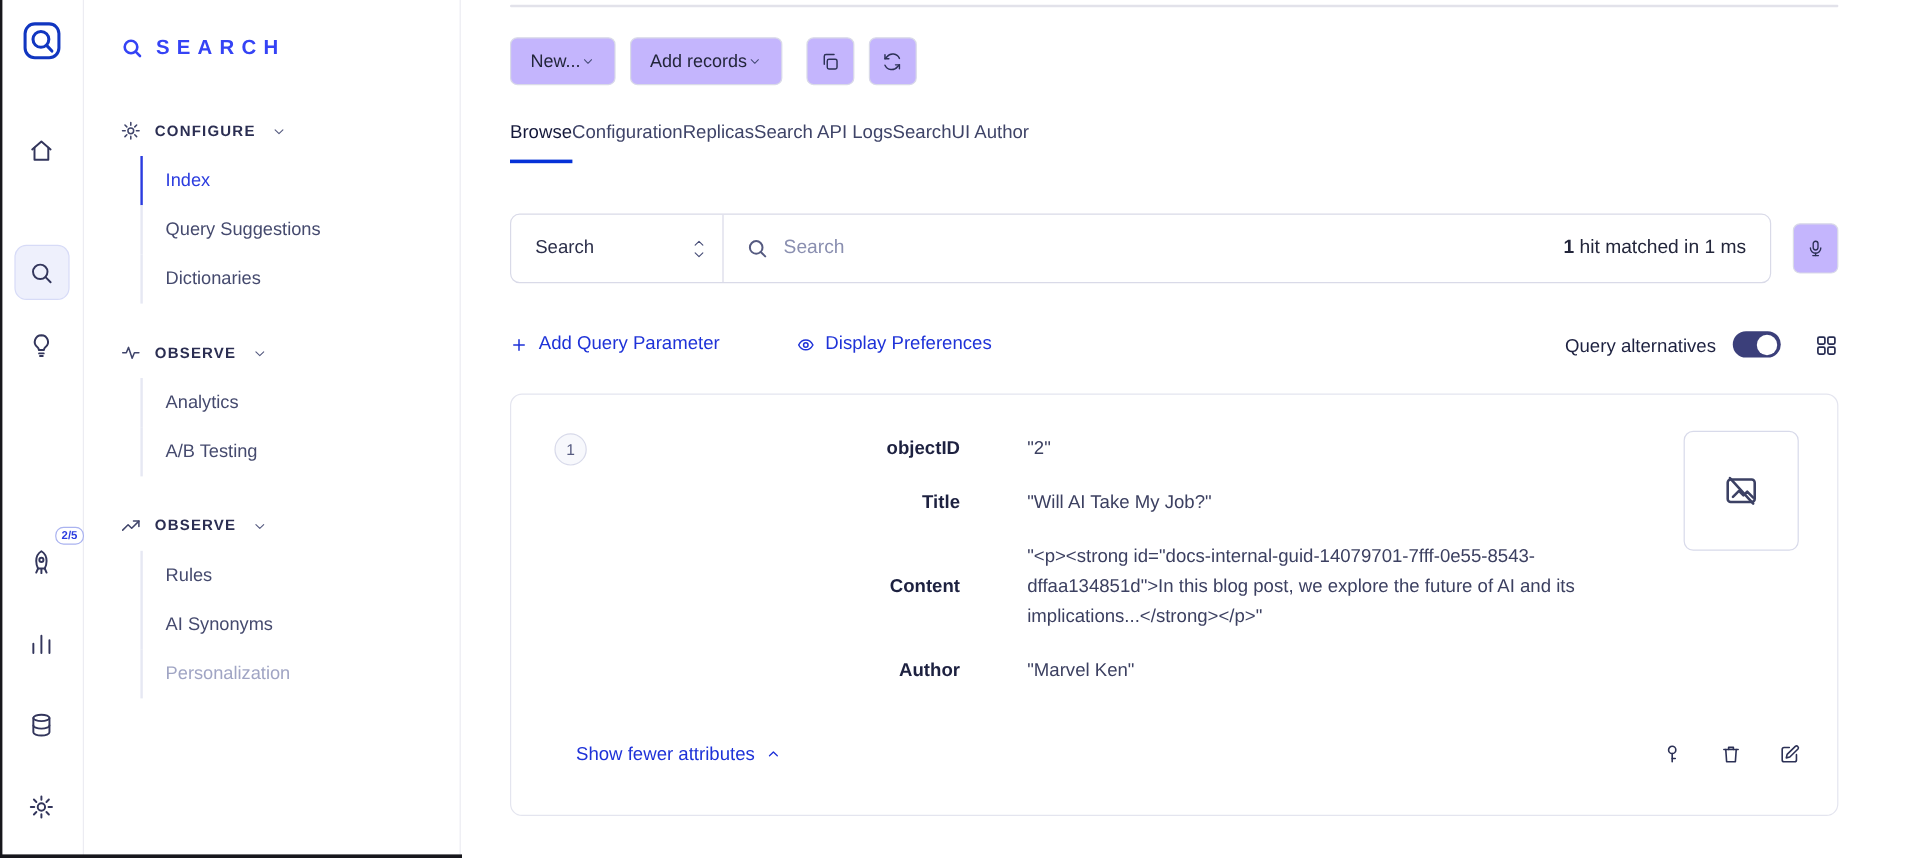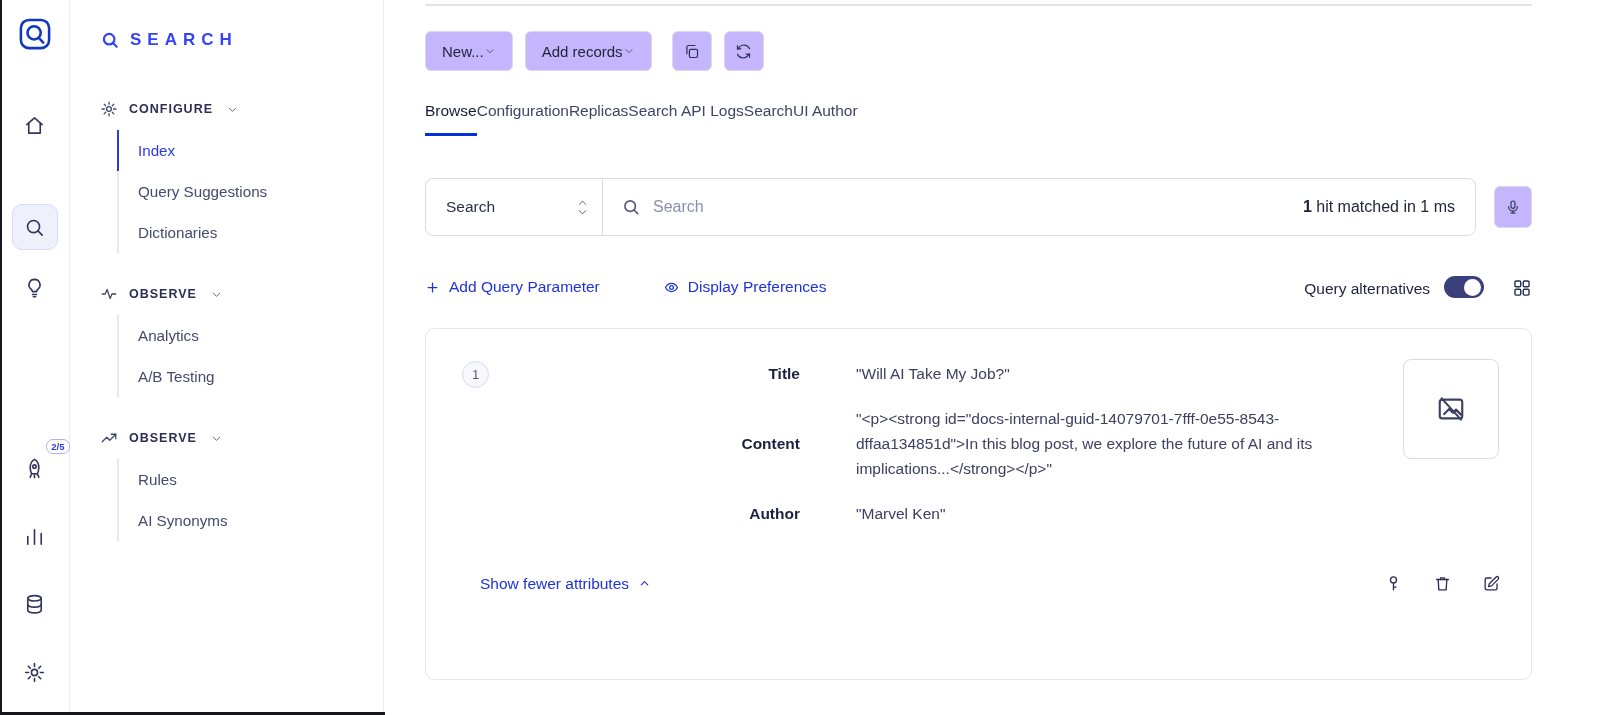--- a/index.html
+++ b/index.html
@@ -258,20 +258,21 @@
             <path d="M15 7h6v6"></path>
           </svg>
         <span class="sb-head-label">OBSERVE</span>
         <svg class="ic chev" viewBox="0 0 24 24">
             <path d="M6 9.5l6 6 6-6"></path>
           </svg>
       </div>
       <ul class="sb-items">
         <li>Rules</li>
         <li>AI Synonyms</li>
+        <li class="disabled">Personalization</li>
       </ul>
     </div>
   </aside>
 
   <main class="main">
     <div class="top-divider"></div>
 
     <div class="toolbar">
       <button class="btn">
         <span>New...</span>
@@ -368,20 +369,24 @@
               <rect x="13.5" y="13.5" width="7" height="7" rx="1.5"></rect>
             </svg>
         </button>
       </div>
     </div>
 
     <section class="card">
       <div class="rank-badge">1</div>
 
       <div class="fields">
+        <div class="frow">
+          <div class="flabel">objectID</div>
+          <div class="fvalue">"2"</div>
+        </div>
         <div class="frow">
           <div class="flabel">Title</div>
           <div class="fvalue">"Will AI Take My Job?"</div>
         </div>
         <div class="frow">
           <div class="flabel">Content</div>
           <div class="fvalue">"&lt;p&gt;&lt;strong id="docs-internal-guid-14079701-7fff-0e55-8543-dffaa134851d"&gt;In this blog post, we explore the future of AI and its implications...&lt;/strong&gt;&lt;/p&gt;"</div>
         </div>
         <div class="frow">
           <div class="flabel">Author</div>

